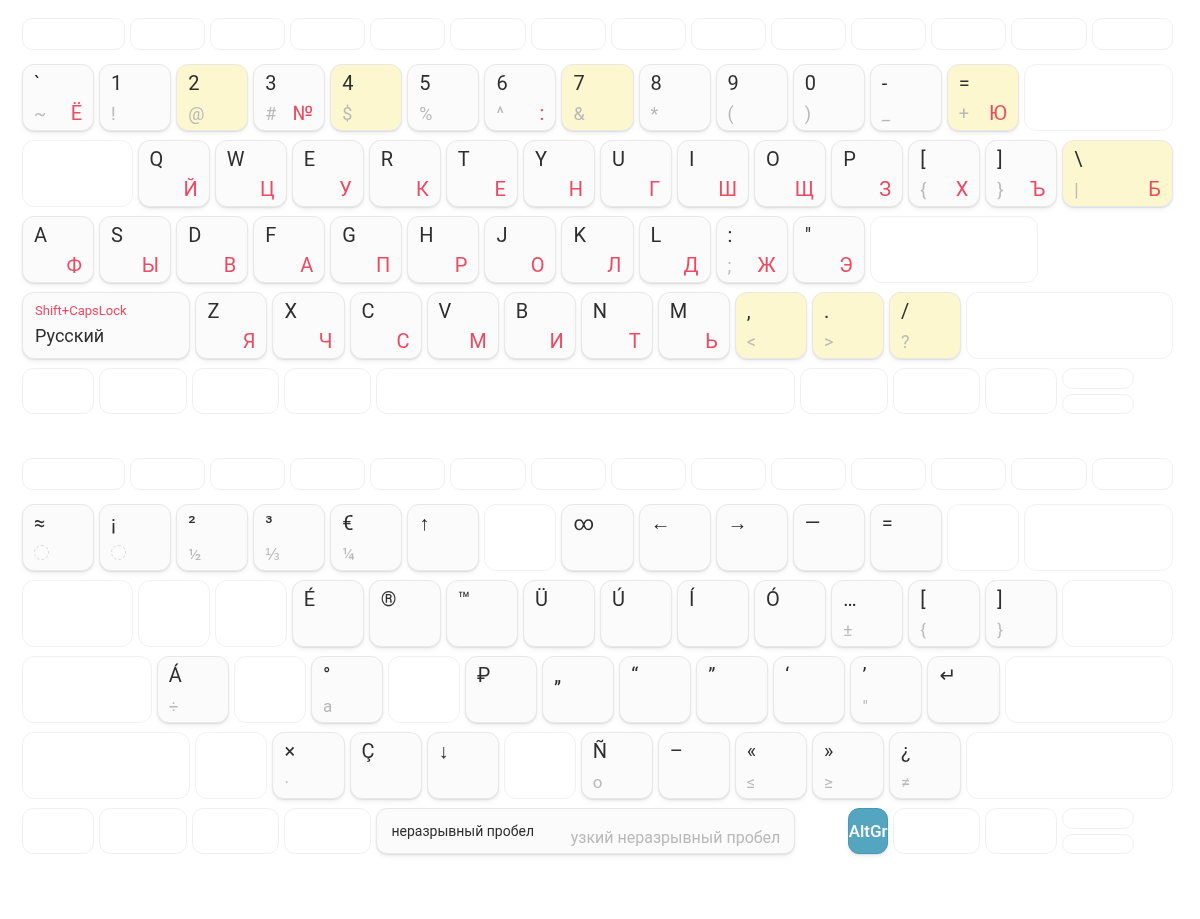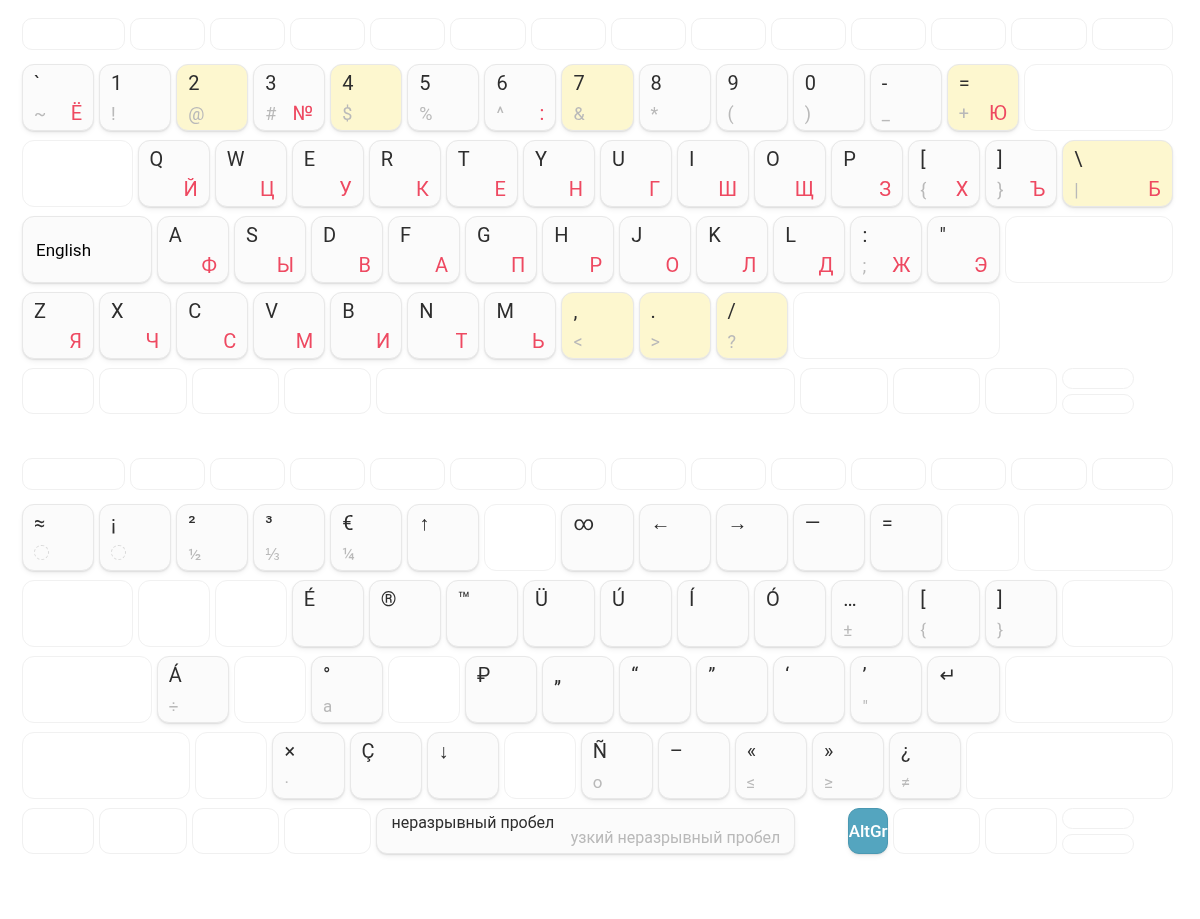--- a/index.html
+++ b/index.html
@@ -41,21 +41,21 @@
   .tl{top:8px;left:11px;font-size:20px;color:var(--text);}
   .bl{bottom:7px;left:11px;font-size:18px;color:var(--grey);}
   .br{bottom:7px;right:11px;font-size:20px;color:var(--red);}
 
   
   .caps-top{position:absolute;left:12px;top:10px;font-size:13px;color:var(--red);}
   .caps-bot{position:absolute;left:12px;top:32px;font-size:18px;color:var(--text);}
   .label-center{position:absolute;inset:0;display:flex;align-items:center;justify-content:center;font-size:17px;}
 
   
-  .space-top{position:absolute;left:14px;top:4px;font-size:16px;color:var(--text);}
+  .space-top{position:absolute;left:14px;top:14px;font-size:14px;color:var(--text);}
   .space-bot{position:absolute;right:14px;bottom:6px;font-size:16px;color:var(--grey);}
 
   
   .deadc{display:inline-block;width:13px;height:13px;border:1.4px dashed #d9d9d9;border-radius:50%;}
 
   
   .arrow-stack{display:flex;flex-direction:column;gap:5px;height:46px;}
   .arrow-stack .key{height:calc(50% - 2.5px);}
 
   .row.modrow .empty, .row.fn .empty{border-color:#f0f0f0;}
@@ -280,25 +280,20 @@
         </div>
         <div class="cell" style="width: 110.605px;">
           <div class="key solid hl">
             <span class="tl">\</span>
             <span class="bl">|</span>
             <span class="br">Б</span>
           </div>
         </div>
       </div>
   <div class="row" id="kb1-a">
-        <div class="cell" style="width: 129.873px;">
-          <div class="key solid">
-            <span class="label-center" style="font-size: 17px; justify-content: flex-start; padding-left: 13px;">English</span>
-          </div>
-        </div>
         <div class="cell" style="width: 72.07px;">
           <div class="key solid">
             <span class="tl">A</span>
             <span class="br">Ф</span>
           </div>
         </div>
         <div class="cell" style="width: 72.07px;">
           <div class="key solid">
             <span class="tl">S</span>
             <span class="br">Ы</span>
@@ -357,20 +352,26 @@
           <div class="key solid">
             <span class="tl">"</span>
             <span class="br">Э</span>
           </div>
         </div>
         <div class="cell" style="width: 168.407px;">
           <div class="key empty"></div>
         </div>
       </div>
   <div class="row" id="kb1-z">
+        <div class="cell" style="width: 168.407px;">
+          <div class="key solid">
+            <span class="caps-top">Shift+CapsLock</span>
+            <span class="caps-bot">Русский</span>
+          </div>
+        </div>
         <div class="cell" style="width: 72.07px;">
           <div class="key solid">
             <span class="tl">Z</span>
             <span class="br">Я</span>
           </div>
         </div>
         <div class="cell" style="width: 72.07px;">
           <div class="key solid">
             <span class="tl">X</span>
             <span class="br">Ч</span>

